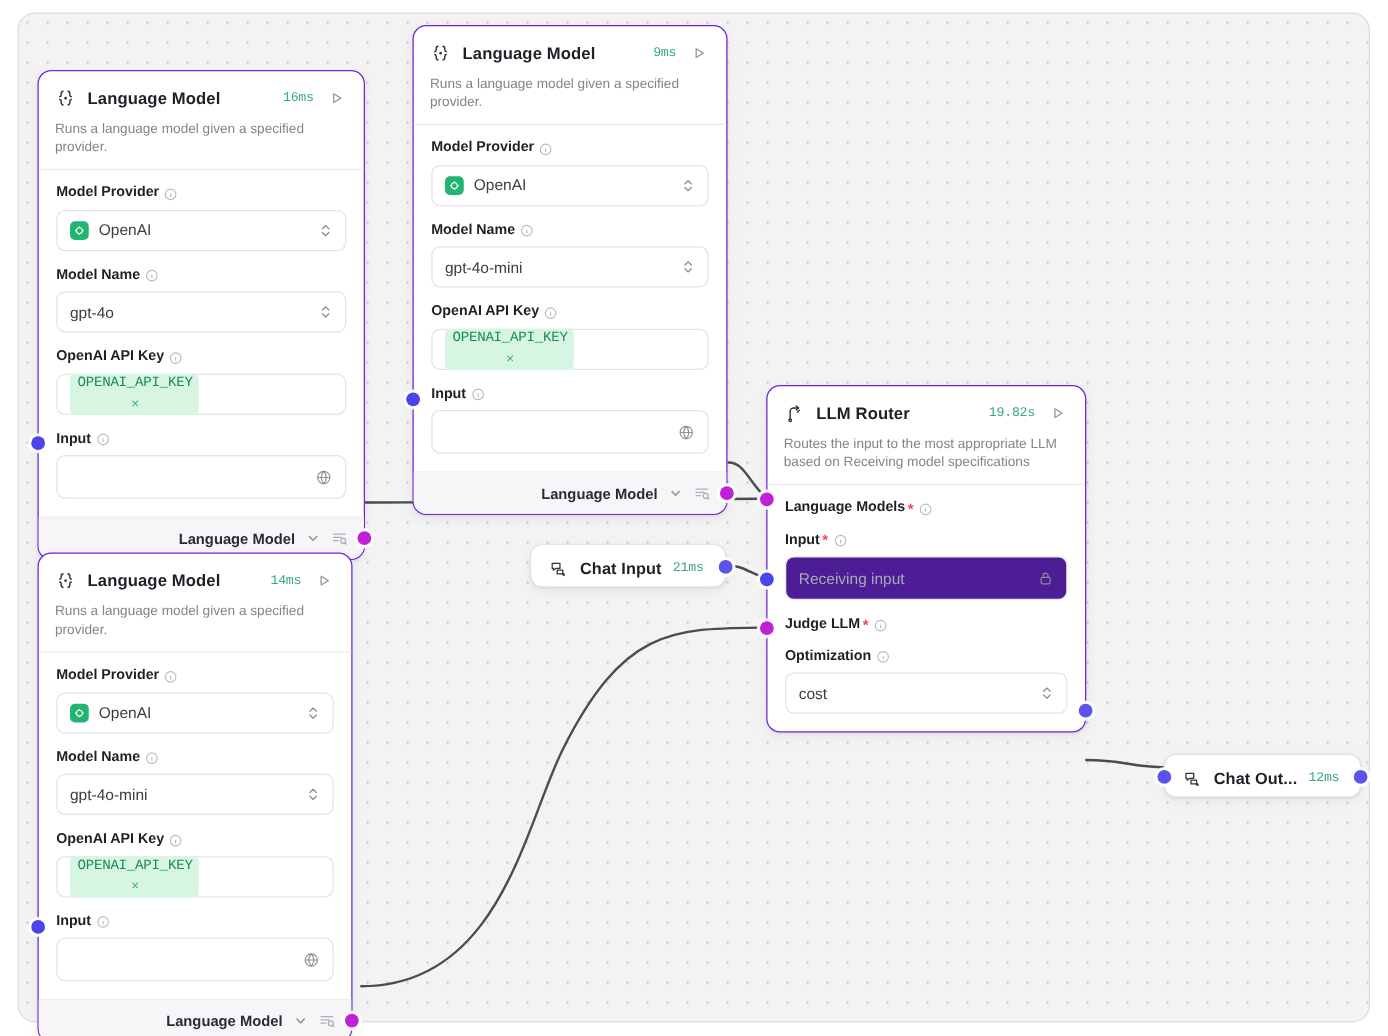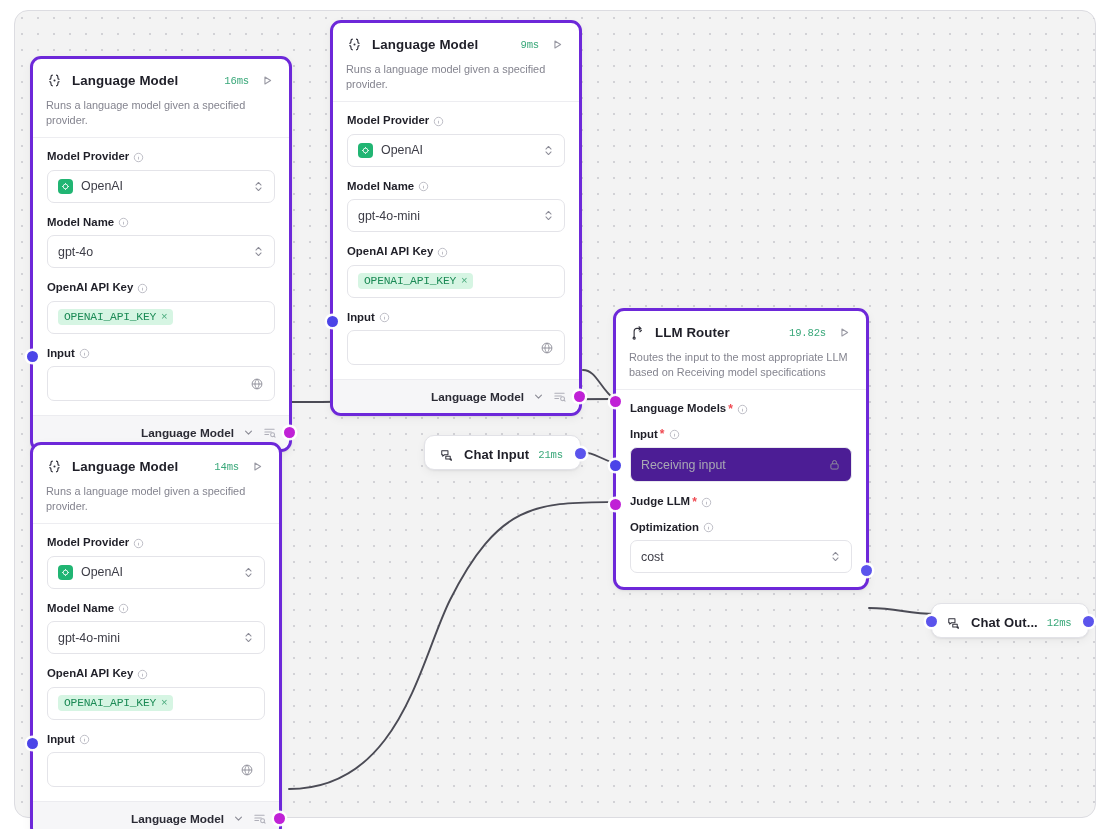--- a/index.html
+++ b/index.html
@@ -44,21 +44,21 @@
     fill: none;
     stroke: #4b4b55;
     stroke-width: 1.9;
     stroke-linecap: round;
   }
 
   
   .node {
     position: absolute;
     background: #ffffff;
-    border: 3px solid #6d28d9;
+    border: 1px solid #6d28d9;
     border-radius: 11px;
     box-shadow: 0 1px 2px rgba(16,17,26,.06), 0 3px 10px rgba(16,17,26,.05);
     z-index: 10;
   }
 
   .node-head {
     padding: 13px 14px 10px 13px;
   }
   .head-row {
     display: flex;
@@ -169,20 +169,21 @@
     display: inline-flex;
     align-items: center;
     gap: 5px;
     background: #d6f5e3;
     border-radius: 4px;
     padding: 2px 5px 2px 6px;
     font-family: "Liberation Mono", monospace;
     font-size: 11.3px;
     color: #1b8a55;
     letter-spacing: -.2px;
+    flex-direction: column;
   }
   .chip .x { color: #4aab7d; font-size: 11px; }
 
   
   .node-foot {
     display: flex;
     align-items: center;
     justify-content: flex-end;
     gap: 9px;
     height: 34px;

